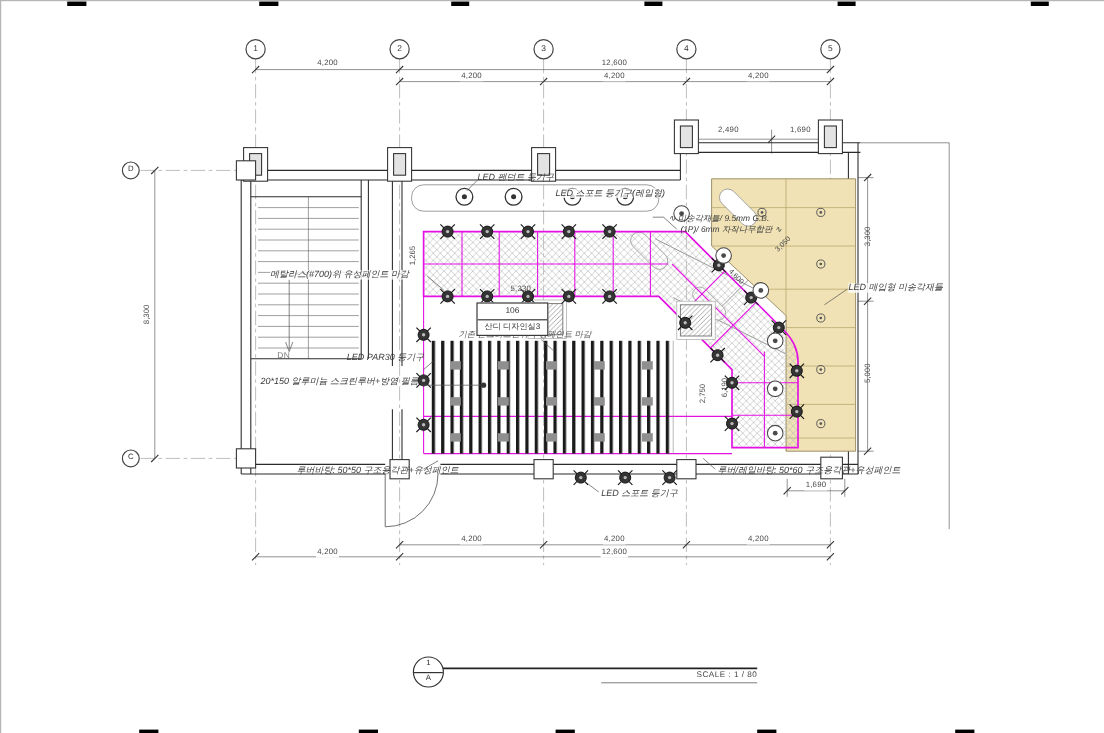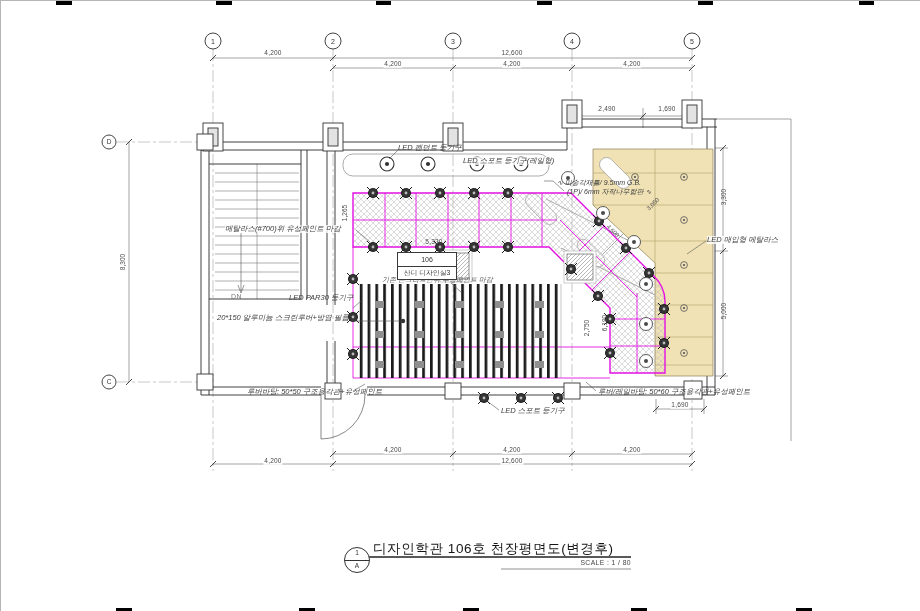--- a/index.html
+++ b/index.html
@@ -404,32 +404,31 @@
   <div class="txt dimv" style="left:344px;top:212px">1,265</div>
 
   <div class="txt lbl" style="left:397px;top:143px">LED 펜던트 등기구</div>
   <div class="txt lbl bg" style="left:462px;top:156px">LED 스포트 등기구(레일형)</div>
   <div class="txt lbl bg" style="left:224px;top:224px">메탈라스(#700)위 유성페인트 마감</div>
   <div class="txt lbl" style="left:288px;top:293px">LED PAR30 등기구</div>
   <div class="txt lbl" style="left:216px;top:313px">20*150 알루미늄 스크린루버+방염 필름</div>
   <div class="txt lbl" style="left:381px;top:275px;font-size:7px;color:#555">기존 콘크리트면위 수성페인트 마감</div>
   <div class="txt lbl" style="left:556px;top:178px;font-size:7px">∿ 미송각재틀/ 9.5mm G.B.</div>
   <div class="txt lbl" style="left:566px;top:187px;font-size:7px">(1P)/ 6mm 자작나무합판 ∿</div>
-  <div class="txt lbl bg" style="left:706px;top:235px">LED 매입형 메탈라스</div>
+  <div class="txt lbl bg" style="left:706px;top:235px">LED 매입형 미송각재틀</div>
   <div class="txt lbl" style="left:246px;top:387px">루버바탕: 50*50 구조용각관+유성페인트</div>
   <div class="txt lbl" style="left:500px;top:406px">LED 스포트 등기구</div>
   <div class="txt lbl" style="left:597px;top:387px">루버/레일바탕: 50*60 구조용각관+유성페인트</div>
   <div class="txt dn" style="position:absolute;left:230px;top:292px">DN</div>
 
   <div class="roomtag">
     <div class="rn">106</div>
     <div class="rm">산디 디자인실3</div>
   </div>
 
   <div id="sheetsym">
     <div class="h"></div>
     <div class="n">1</div>
     <div class="l">A</div>
   </div>
-  <div id="title">디자인학관 106호 천장평면도(변경후)</div>
   <div id="scale">SCALE : 1 / 80</div>
 
 </div>
 
 </body></html>

